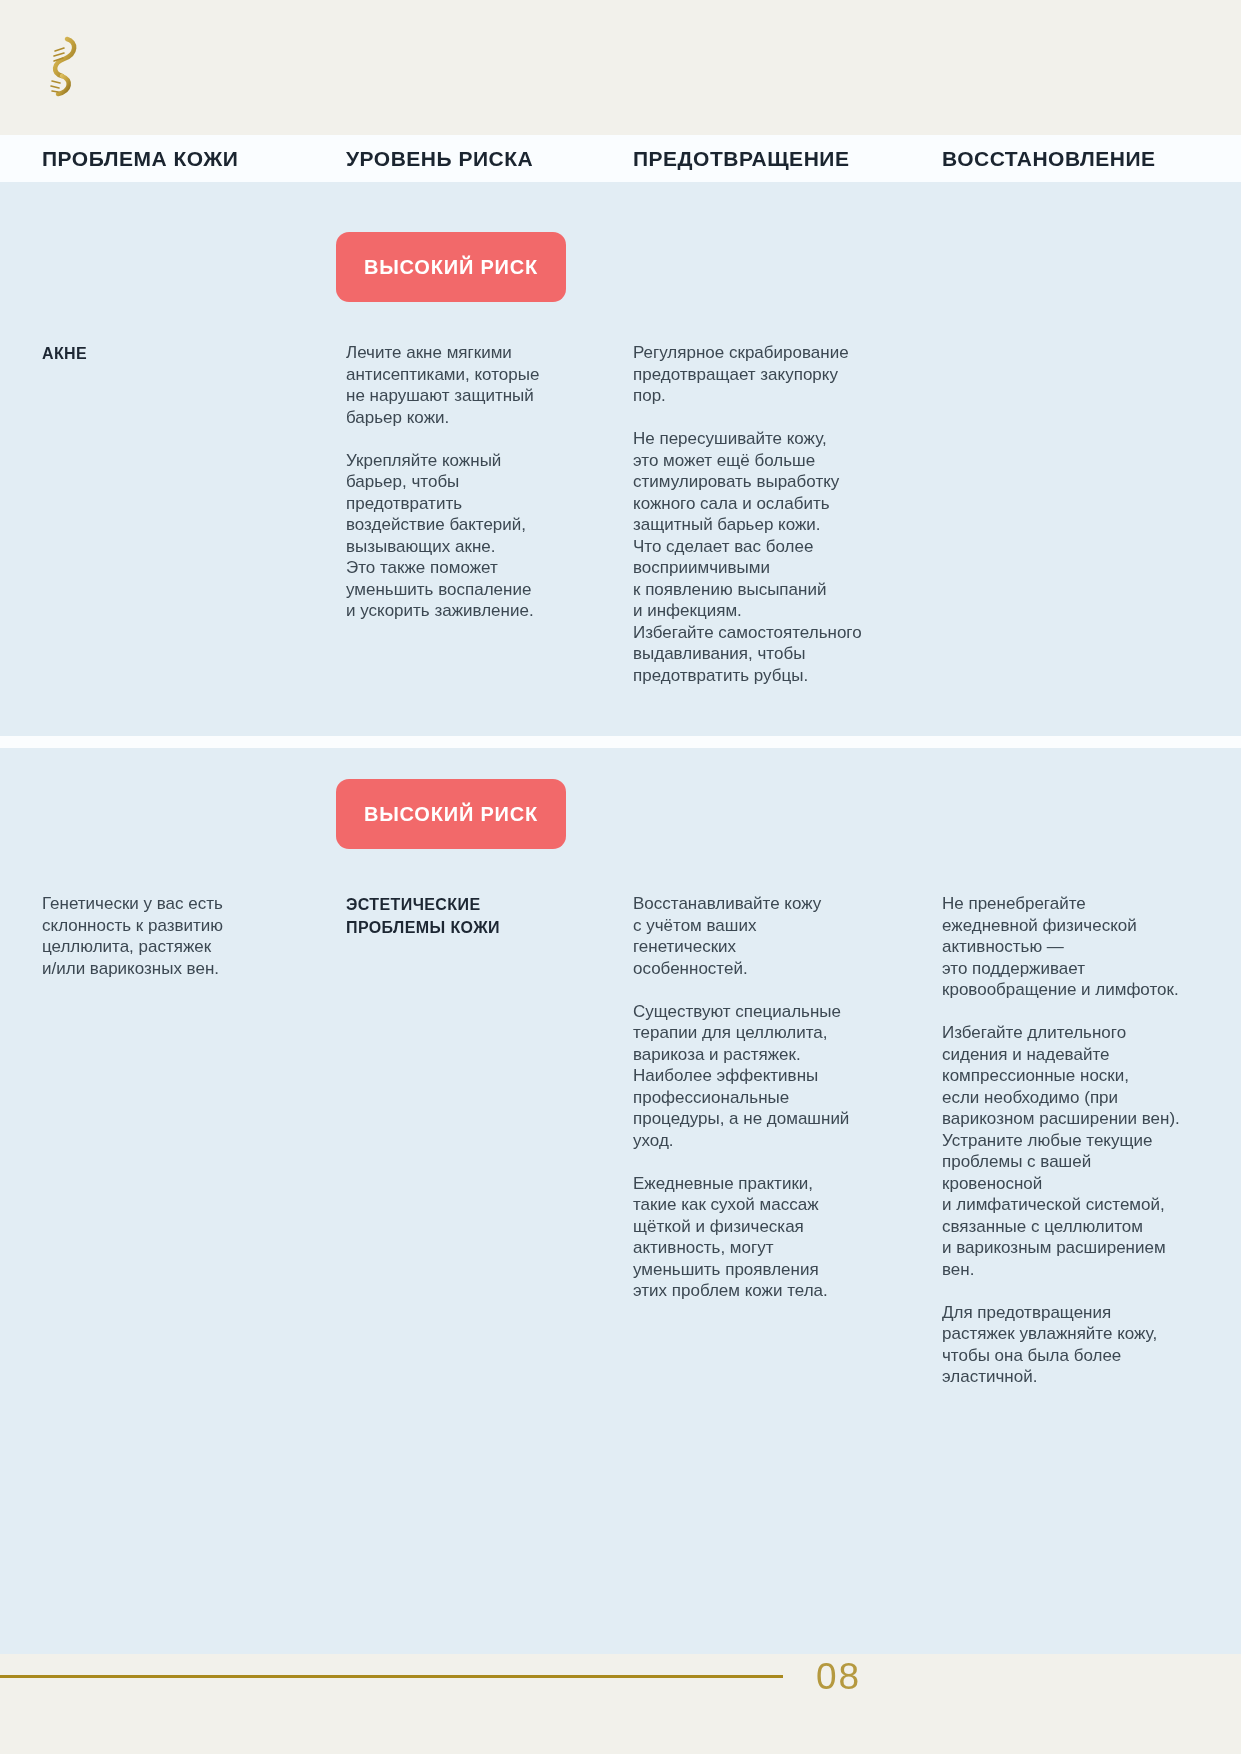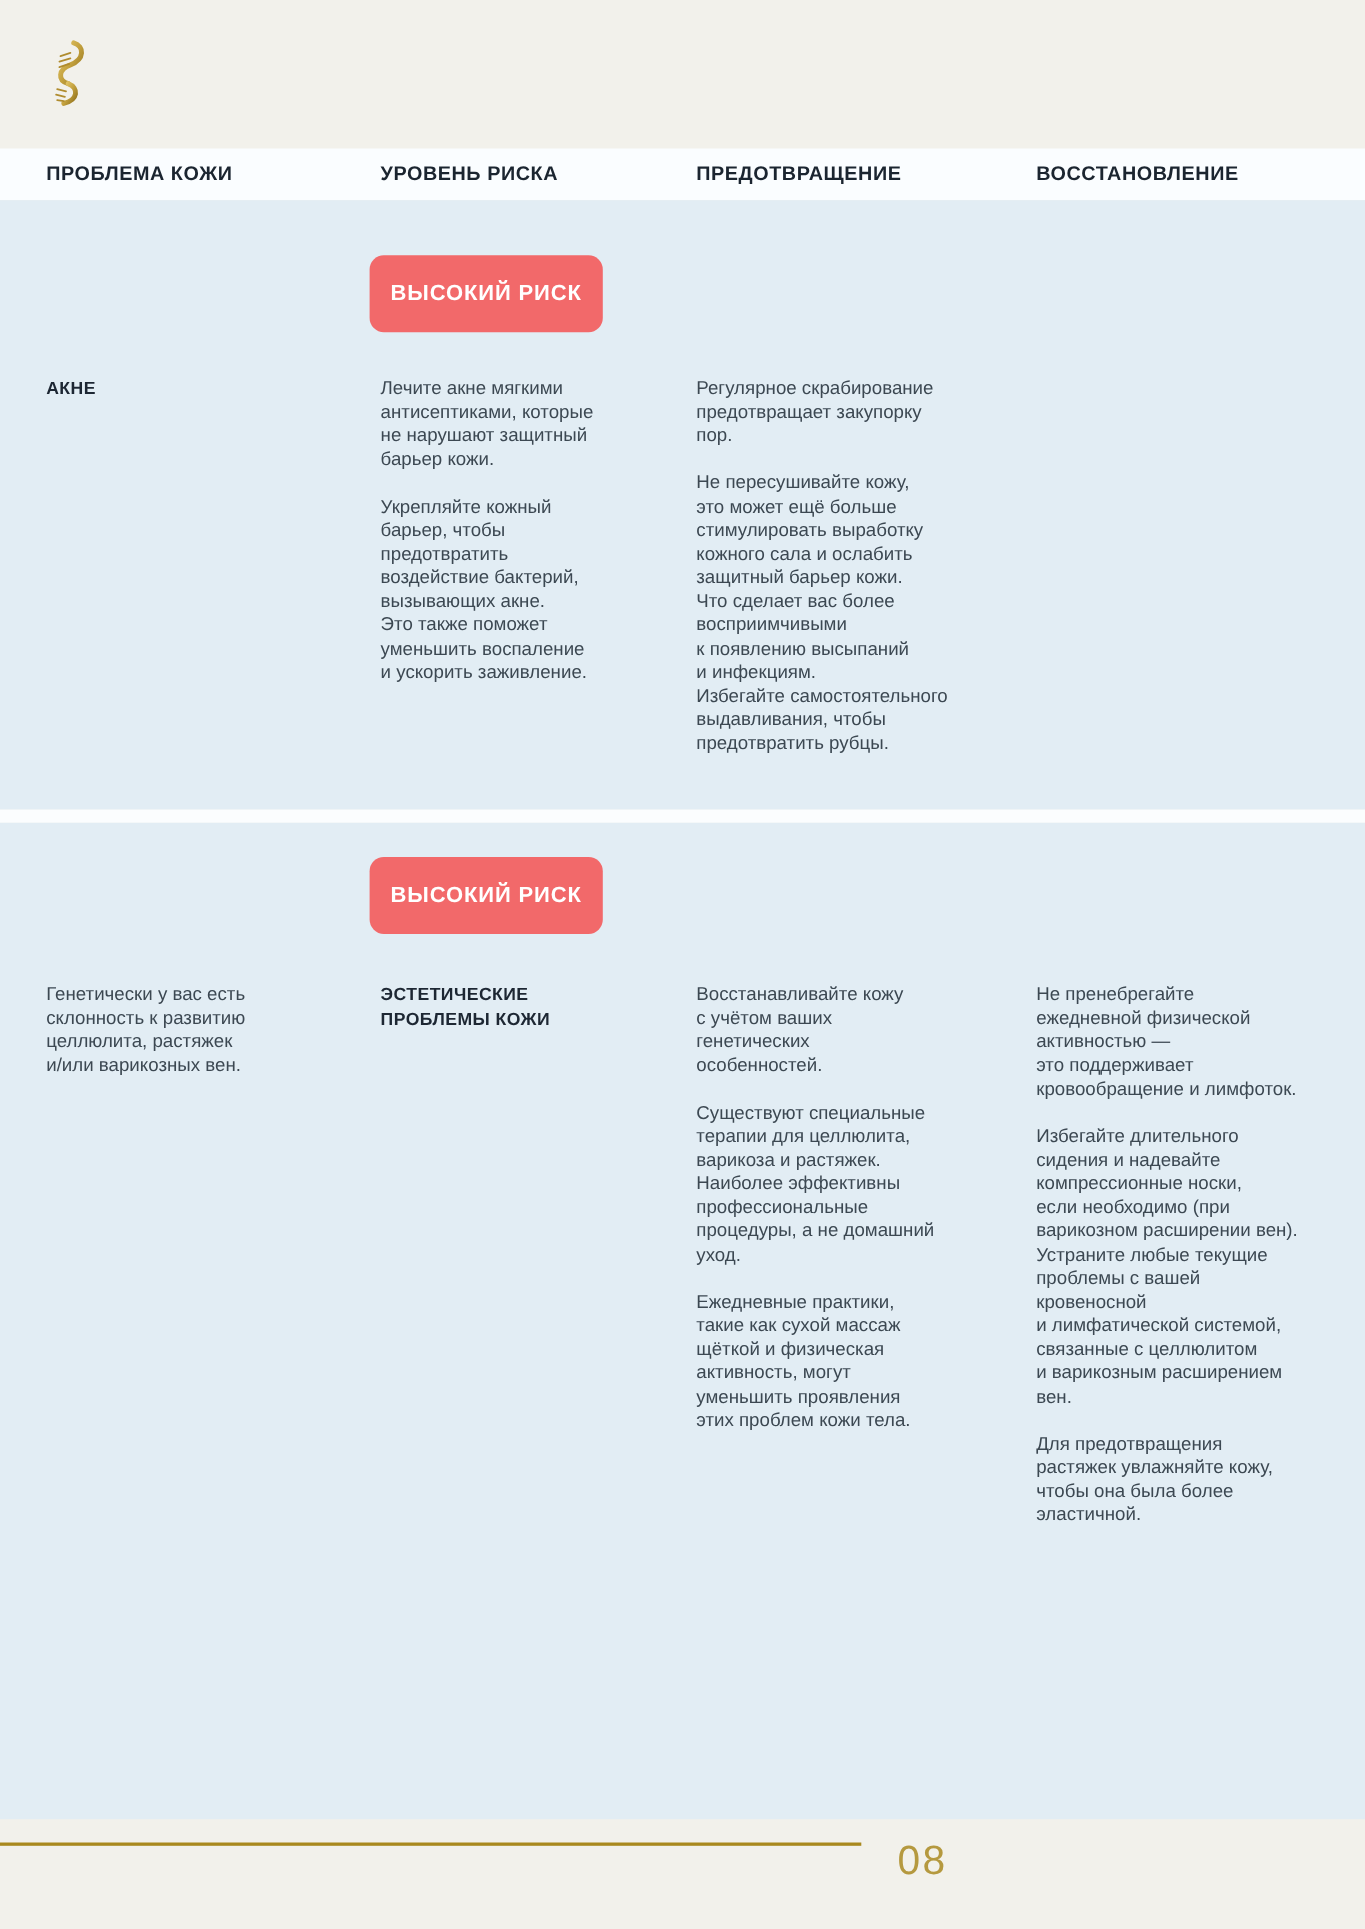--- a/index.html
+++ b/index.html
@@ -14,46 +14,46 @@
     display:grid;
     grid-template-columns:304px 287px 309px 1fr;
     padding:0 42px;
     box-sizing:border-box;
   }
   
   .brand{height:135px;box-sizing:border-box;padding:36px 0 0 47px;}
   
   .colheads{
     background:#fafdff;height:47px;align-items:center;
-    font-weight:700;font-size:18px;letter-spacing:0.5px;color:#1b2530;
+    font-weight:700;font-size:21px;letter-spacing:0.5px;color:#1b2530;
   }
   
   .section{background:#e2edf4;padding-top:50px;padding-bottom:50px;}
   .section--second{padding-top:31px;padding-bottom:266px;}
   .badge-row{margin-bottom:40px;}
   .section--second .badge-row{margin-bottom:44px;}
   .badge{
-    grid-column:2;width:212px;height:70px;margin-left:-10px;
+    grid-column:2;width:230px;height:70px;margin-left:-10px;
     background:#f2696a;border-radius:13px;
     color:#ffffff;font-weight:700;font-size:20px;letter-spacing:0.8px;
     display:flex;align-items:center;justify-content:center;
     box-sizing:border-box;
   }
   .cell{font-size:17px;line-height:21.5px;white-space:pre-line;padding-right:10px;}
   .cell--problem{
     font-weight:700;font-size:16px;line-height:23px;
     color:#1d2733;letter-spacing:0.4px;
   }
   .sep{height:12px;background:#fbfdfe;}
   
   .footer{position:relative;height:104px;background:#f2f1eb;}
   .gold-line{position:absolute;left:0;top:21px;width:783px;height:3px;background:#a9891e;}
   .page-num{
     position:absolute;left:816px;top:2px;
-    font-size:37px;font-weight:400;letter-spacing:2px;color:#b5993f;margin-top:15px;
+    font-size:37px;font-weight:400;letter-spacing:2px;color:#b5993f;
   }
 </style>
 </head>
 <body>
 
 <div class="brand">
   <svg width="34" height="62" viewBox="0 0 34 62" aria-hidden="true">
     <defs>
       <linearGradient id="gold" x1="0" y1="0" x2="1" y2="1">
         <stop offset="0" stop-color="#e6c96b"></stop>

